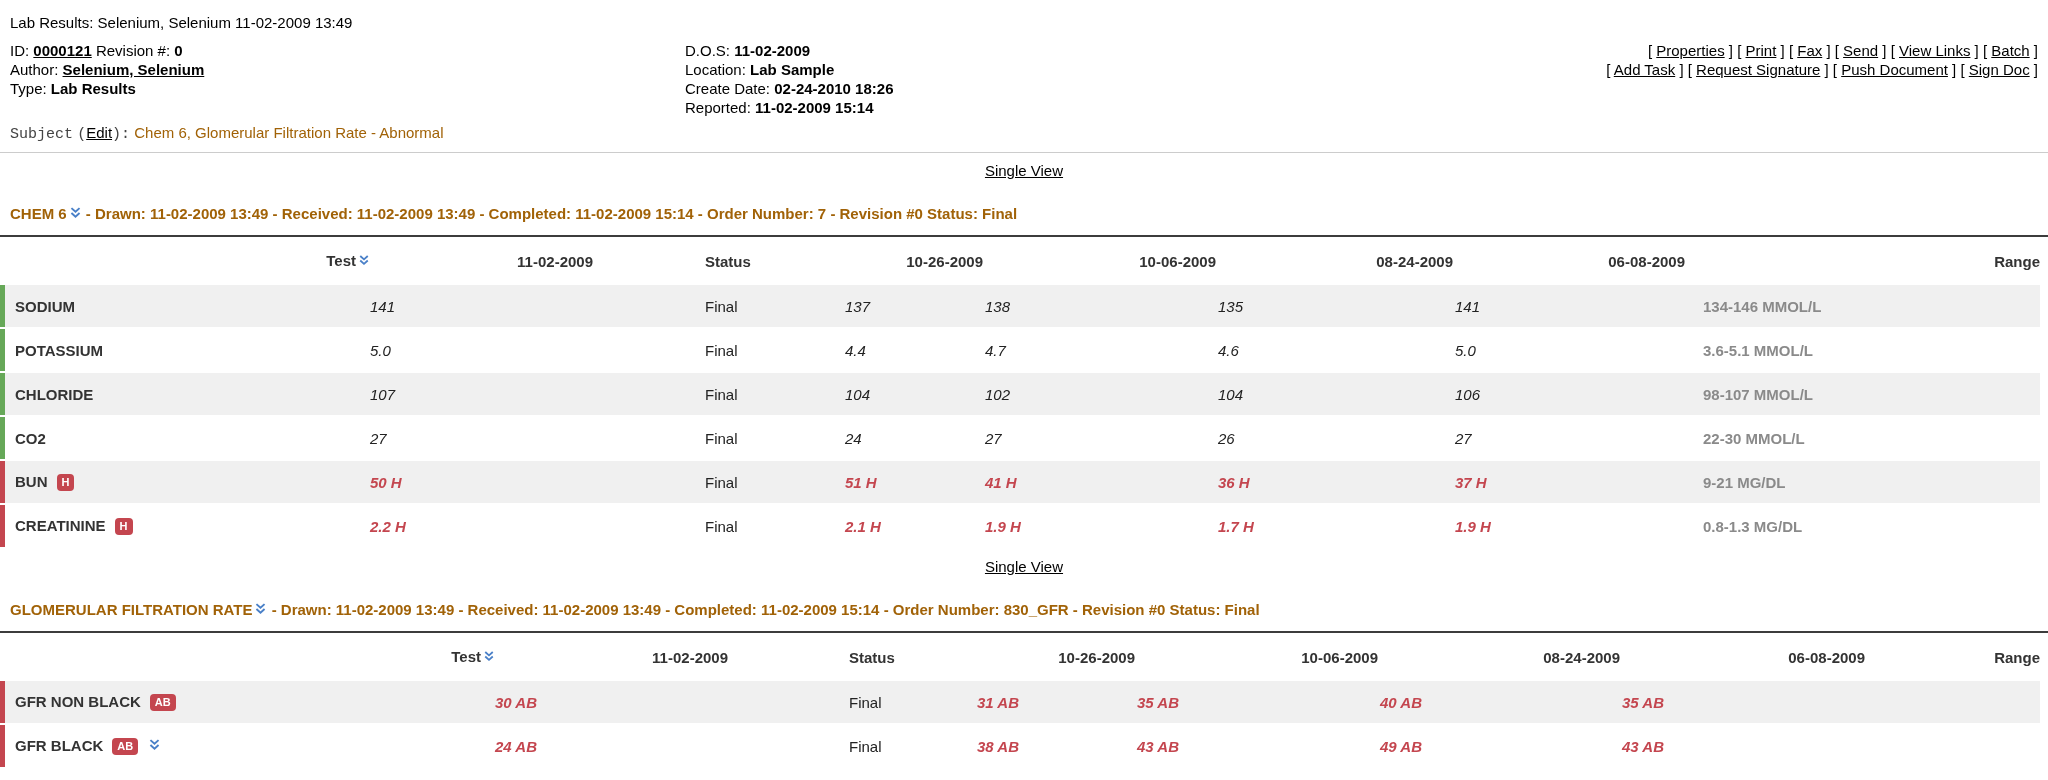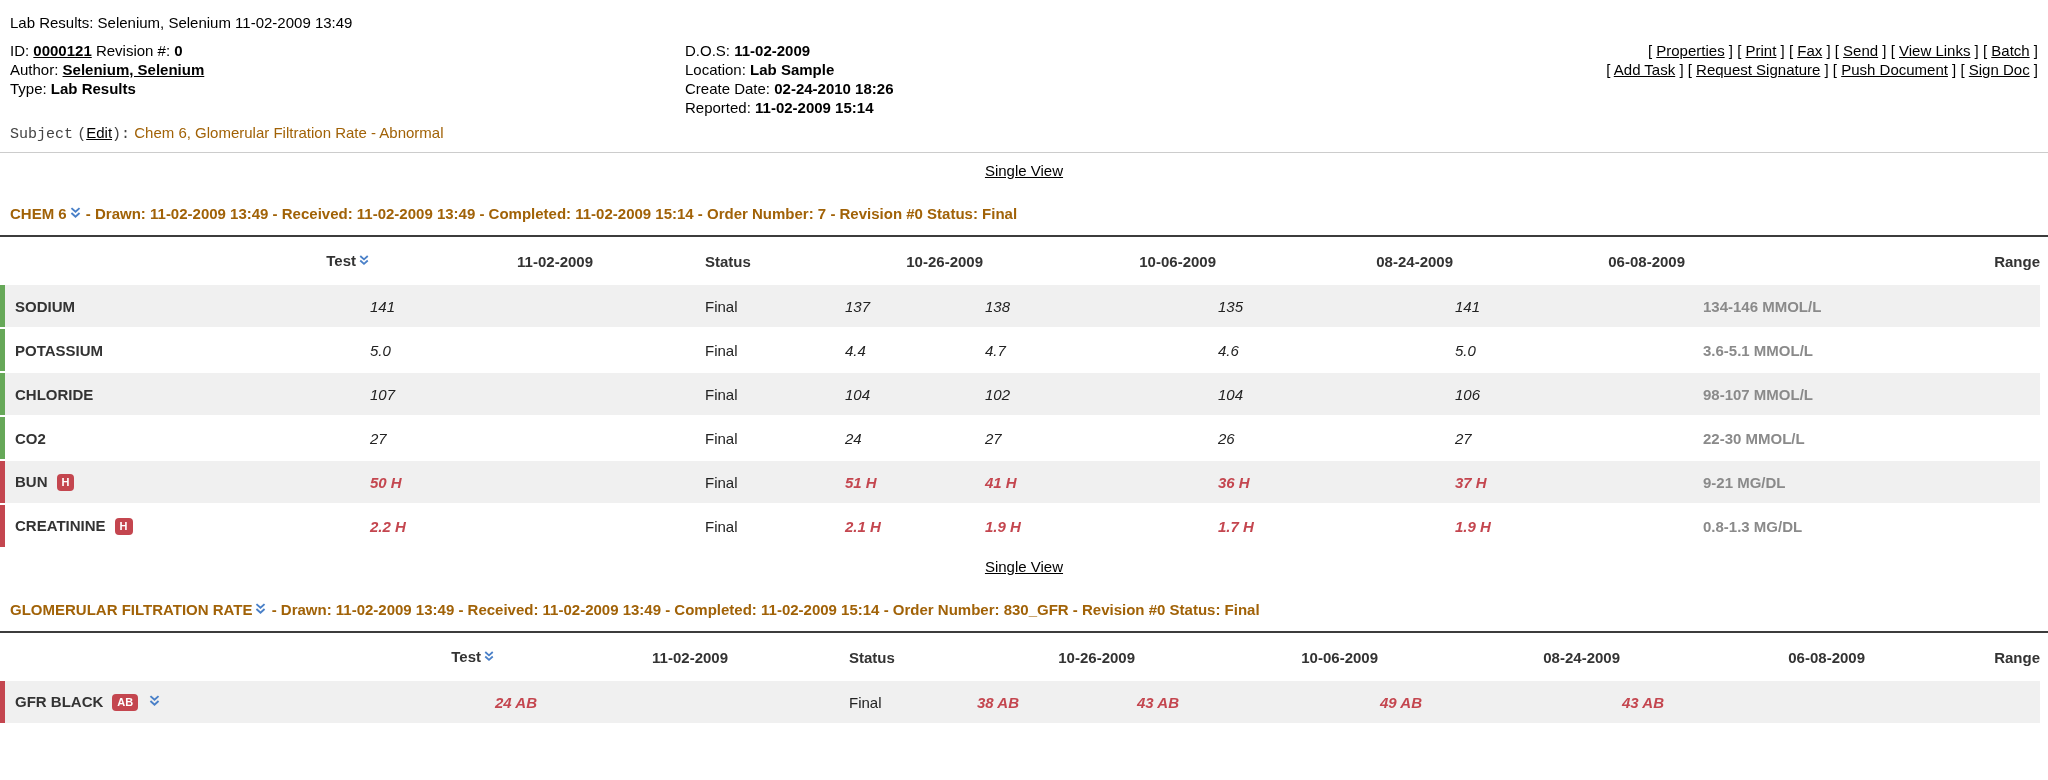--- a/index.html
+++ b/index.html
@@ -289,20 +289,30 @@
       <th class="col-status">Status</th>
       <th class="col-date">10-26-2009</th>
       <th class="col-date">10-06-2009</th>
       <th class="col-date">08-24-2009</th>
       <th class="col-date">06-08-2009</th>
       <th class="col-range">Range</th>
     </tr>
   </thead>
   <tbody>
     <tr class="abnormal">
+      <td class="test"><span>GFR NON BLACK</span><span class="badge">AB</span></td>
+      <td class="val">30 AB</td>
+      <td class="status">Final</td>
+      <td class="val">31 AB</td>
+      <td class="val">35 AB</td>
+      <td class="val">40 AB</td>
+      <td class="val">35 AB</td>
+      <td class="range"></td>
+    </tr>
+    <tr class="abnormal">
       <td class="test"><span>GFR BLACK</span><span class="badge">AB</span><span class="chev" style="margin-left:10px"><svg width="13" height="14" viewBox="0 0 16 17">
               <path d="M3 2.5 L8 7 L13 2.5" fill="none" stroke="#4a80c8" stroke-width="2.4"></path>
               <path d="M3 8.5 L8 13 L13 8.5" fill="none" stroke="#4a80c8" stroke-width="2.4"></path>
             </svg></span></td>
       <td class="val">24 AB</td>
       <td class="status">Final</td>
       <td class="val">38 AB</td>
       <td class="val">43 AB</td>
       <td class="val">49 AB</td>
       <td class="val">43 AB</td>

